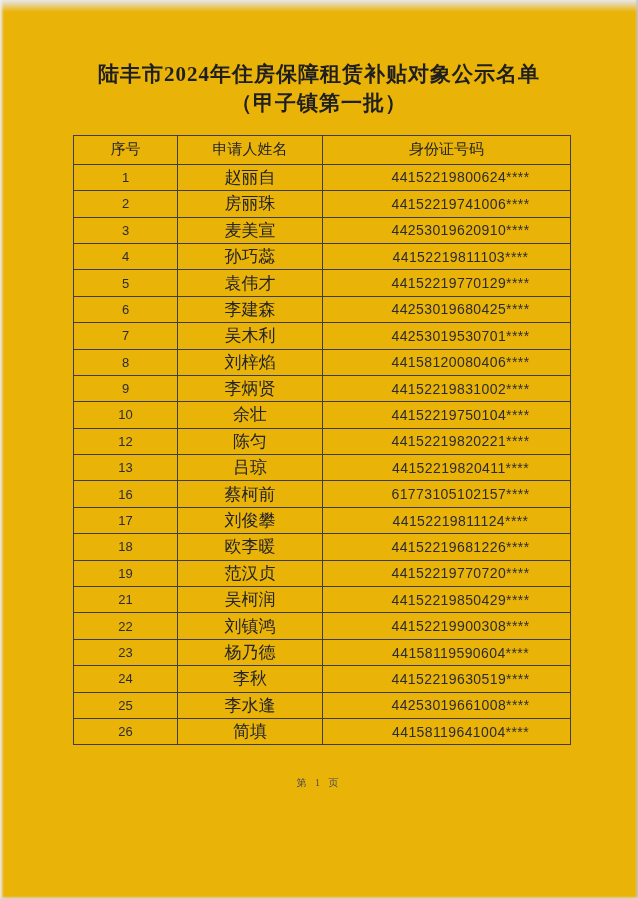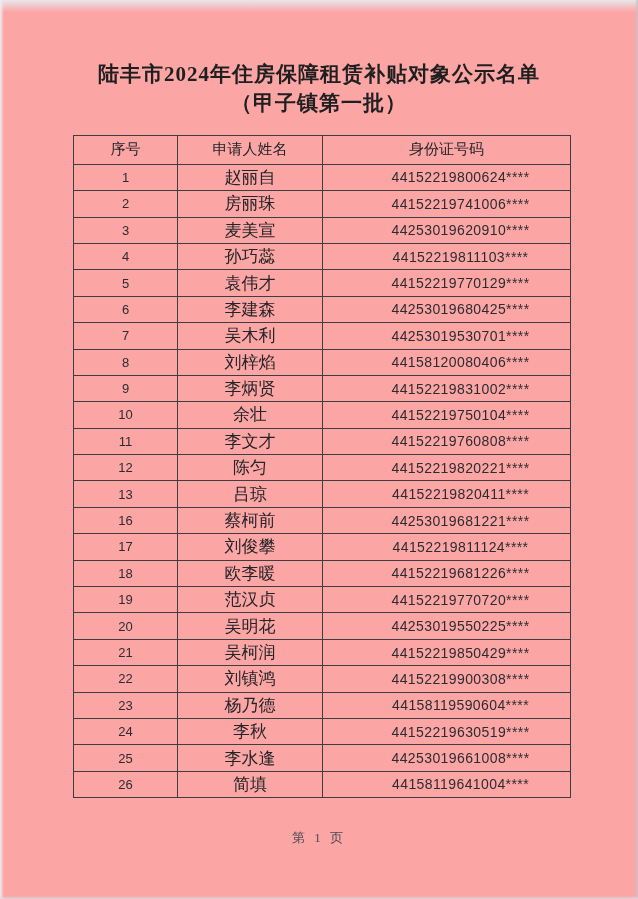--- a/index.html
+++ b/index.html
@@ -1,20 +1,20 @@
 <!DOCTYPE html>
 <html><head>
 <meta charset="utf-8">
 <style>
   html, body { margin: 0; padding: 0; background: #ffffff; }
   .sheet {
     position: relative;
     width: 638px;
     height: 899px;
-    background: #fca5a5;
+    background: #eab308;
     overflow: hidden;
     color: #222222;
     font-family: "Liberation Serif", "DejaVu Serif", serif;
   }
   .scan-edge-top {
     position: absolute; top: 0; left: 0; right: 0; height: 12px;
     background: linear-gradient(#e7e7eb, rgba(255,255,255,0));
     pointer-events: none;
   }
   .scan-edge-left {
@@ -72,21 +72,21 @@
   td.cell-id {
     font-size: 14px;
     font-family: "Liberation Sans", "DejaVu Sans", sans-serif;
     letter-spacing: 0.4px;
     color: #2c2c30;
     padding-left: 28px;
   }
   .footer {
     margin-top: 31px;
     text-align: center;
-    font-size: 13px;
+    font-size: 10px;
     letter-spacing: 3px;
     color: #4b4b55;
   }
 </style>
 </head>
 <body>
 
 <div class="sheet">
   <div class="scan-edge-top"></div>
   <div class="scan-edge-left"></div>
@@ -151,60 +151,50 @@
           <td class="cell-no">9</td>
           <td class="cell-name">李炳贤</td>
           <td class="cell-id">44152219831002****</td>
         </tr>
         <tr>
           <td class="cell-no">10</td>
           <td class="cell-name">余壮</td>
           <td class="cell-id">44152219750104****</td>
         </tr>
         <tr>
-          <td class="cell-no">11</td>
-          <td class="cell-name">李文才</td>
-          <td class="cell-id">44152219760808****</td>
-        </tr>
-        <tr>
           <td class="cell-no">12</td>
           <td class="cell-name">陈匀</td>
           <td class="cell-id">44152219820221****</td>
         </tr>
         <tr>
           <td class="cell-no">13</td>
           <td class="cell-name">吕琼</td>
           <td class="cell-id">44152219820411****</td>
         </tr>
         <tr>
           <td class="cell-no">16</td>
           <td class="cell-name">蔡柯前</td>
-          <td class="cell-id">44253019681221****</td>
+          <td class="cell-id">61773105102157****</td>
         </tr>
         <tr>
           <td class="cell-no">17</td>
           <td class="cell-name">刘俊攀</td>
           <td class="cell-id">44152219811124****</td>
         </tr>
         <tr>
           <td class="cell-no">18</td>
           <td class="cell-name">欧李暖</td>
           <td class="cell-id">44152219681226****</td>
         </tr>
         <tr>
           <td class="cell-no">19</td>
           <td class="cell-name">范汉贞</td>
           <td class="cell-id">44152219770720****</td>
         </tr>
         <tr>
-          <td class="cell-no">20</td>
-          <td class="cell-name">吴明花</td>
-          <td class="cell-id">44253019550225****</td>
-        </tr>
-        <tr>
           <td class="cell-no">21</td>
           <td class="cell-name">吴柯润</td>
           <td class="cell-id">44152219850429****</td>
         </tr>
         <tr>
           <td class="cell-no">22</td>
           <td class="cell-name">刘镇鸿</td>
           <td class="cell-id">44152219900308****</td>
         </tr>
         <tr>

